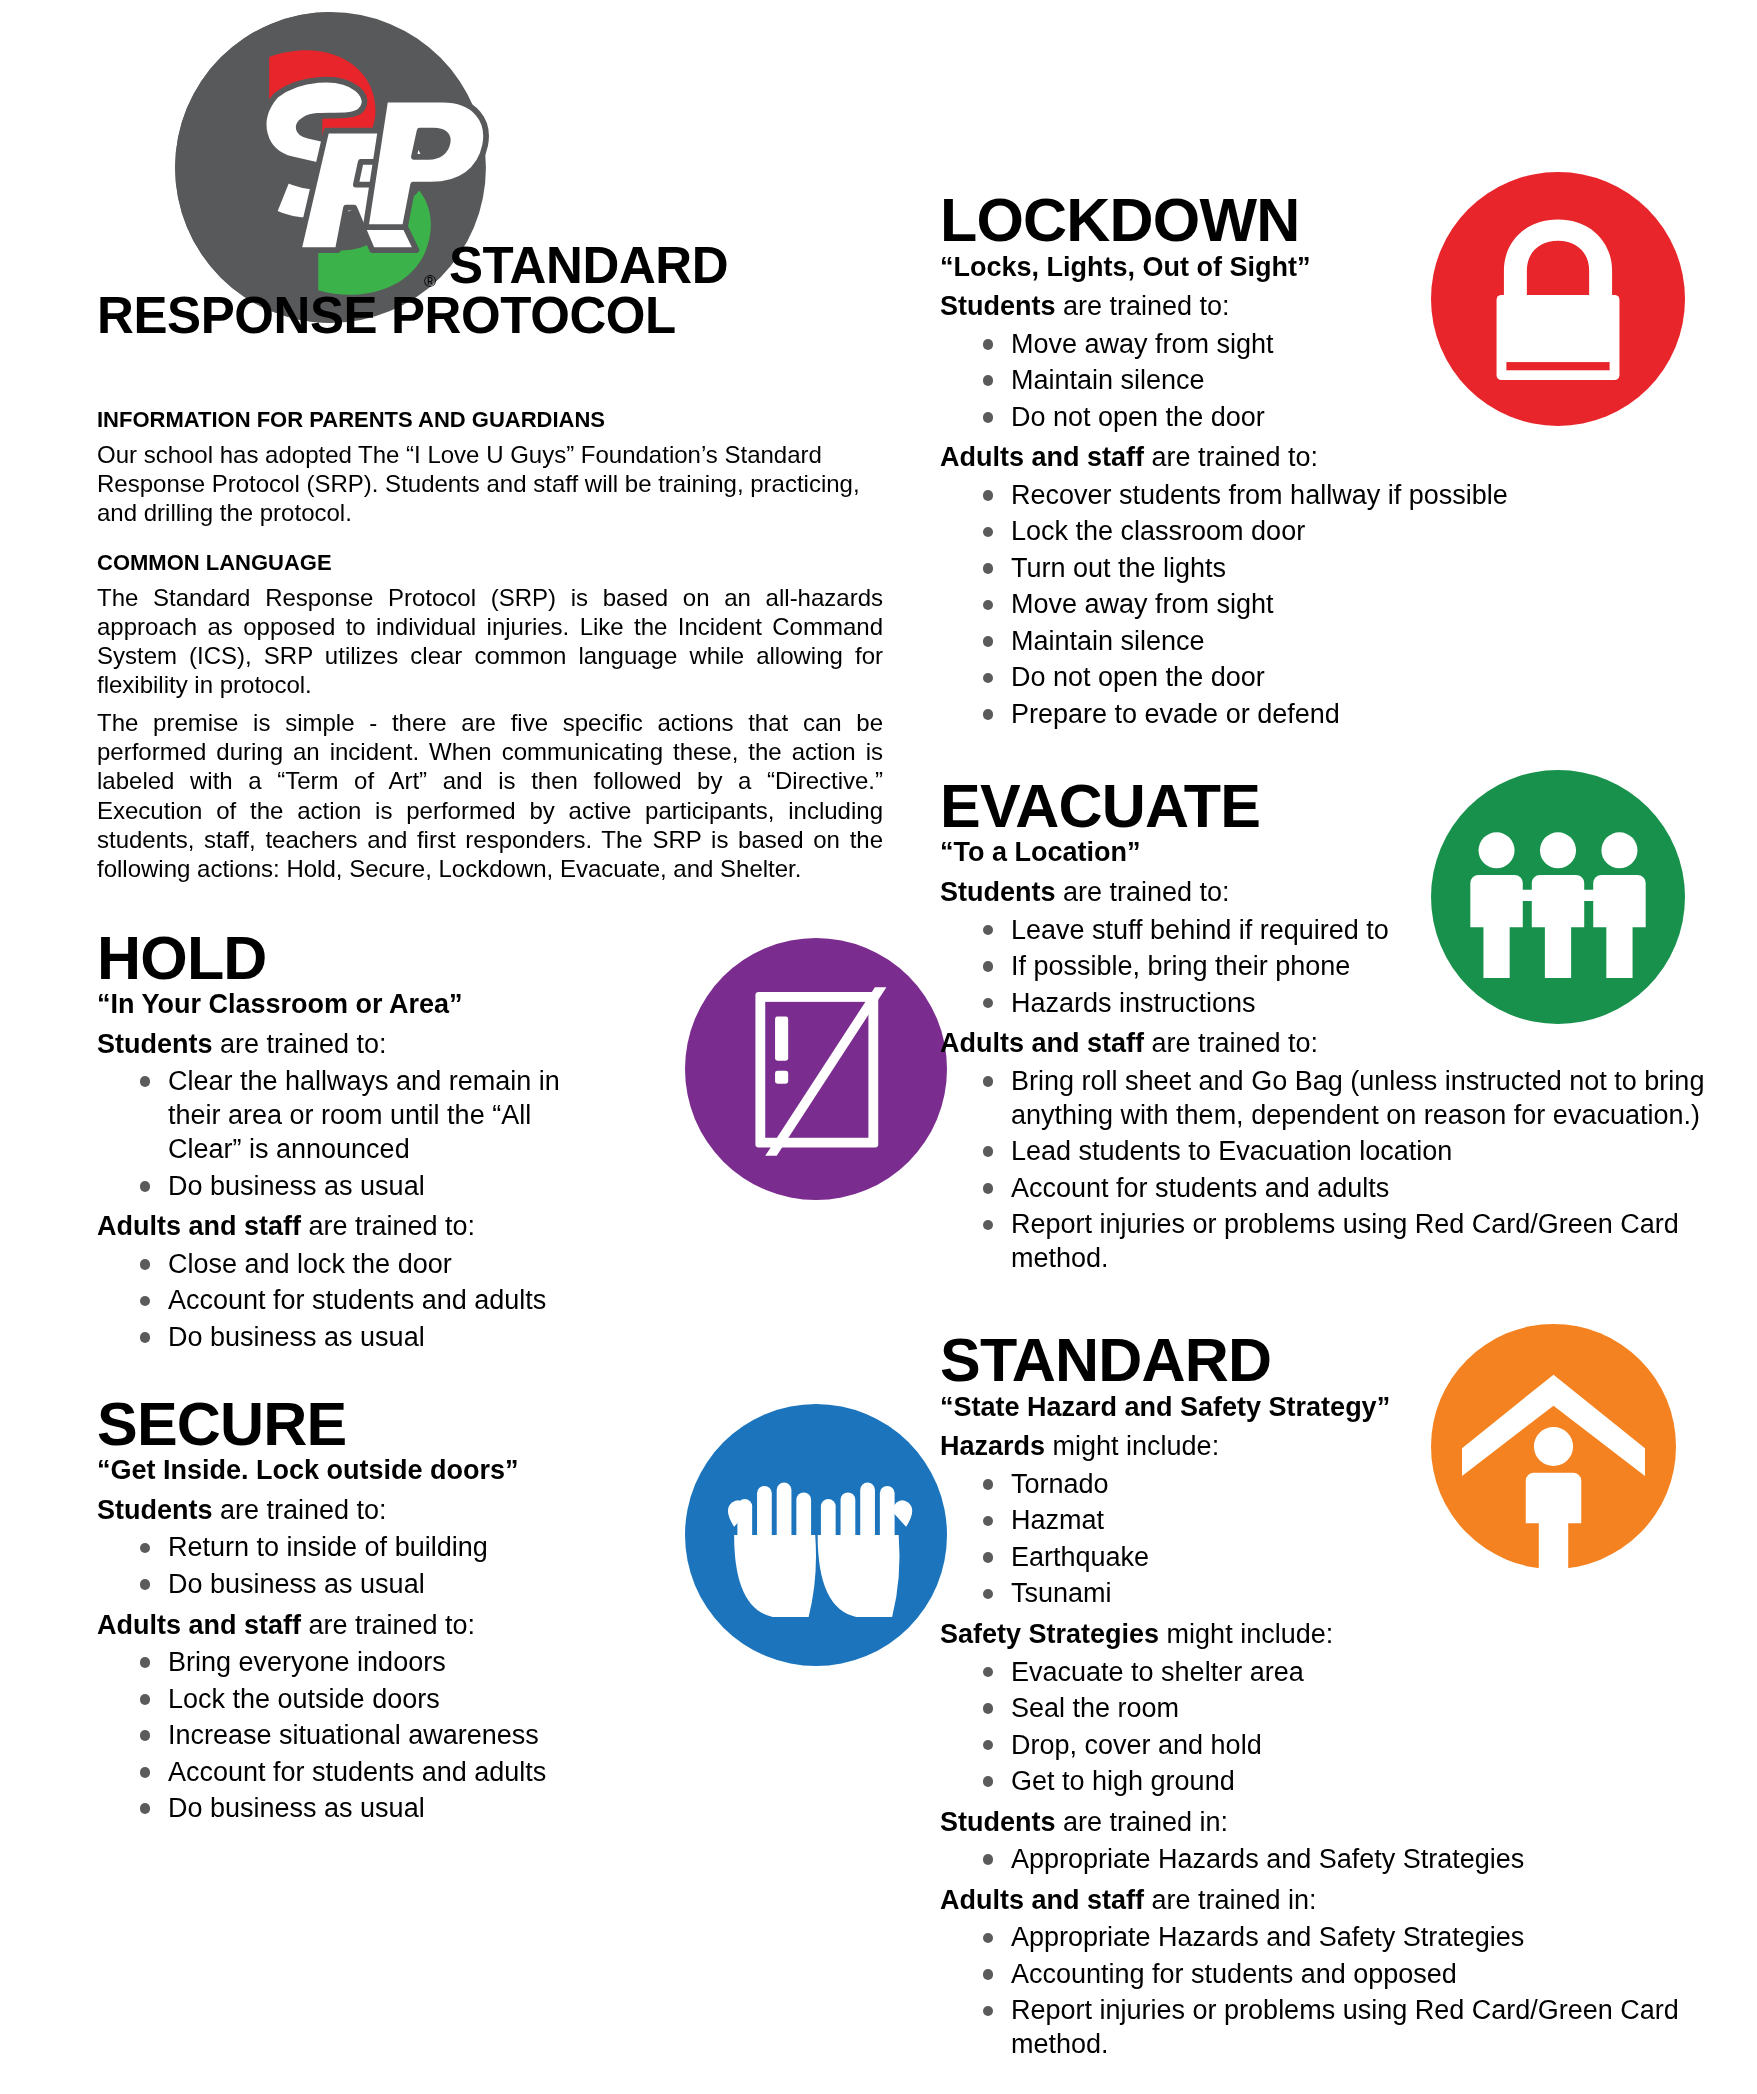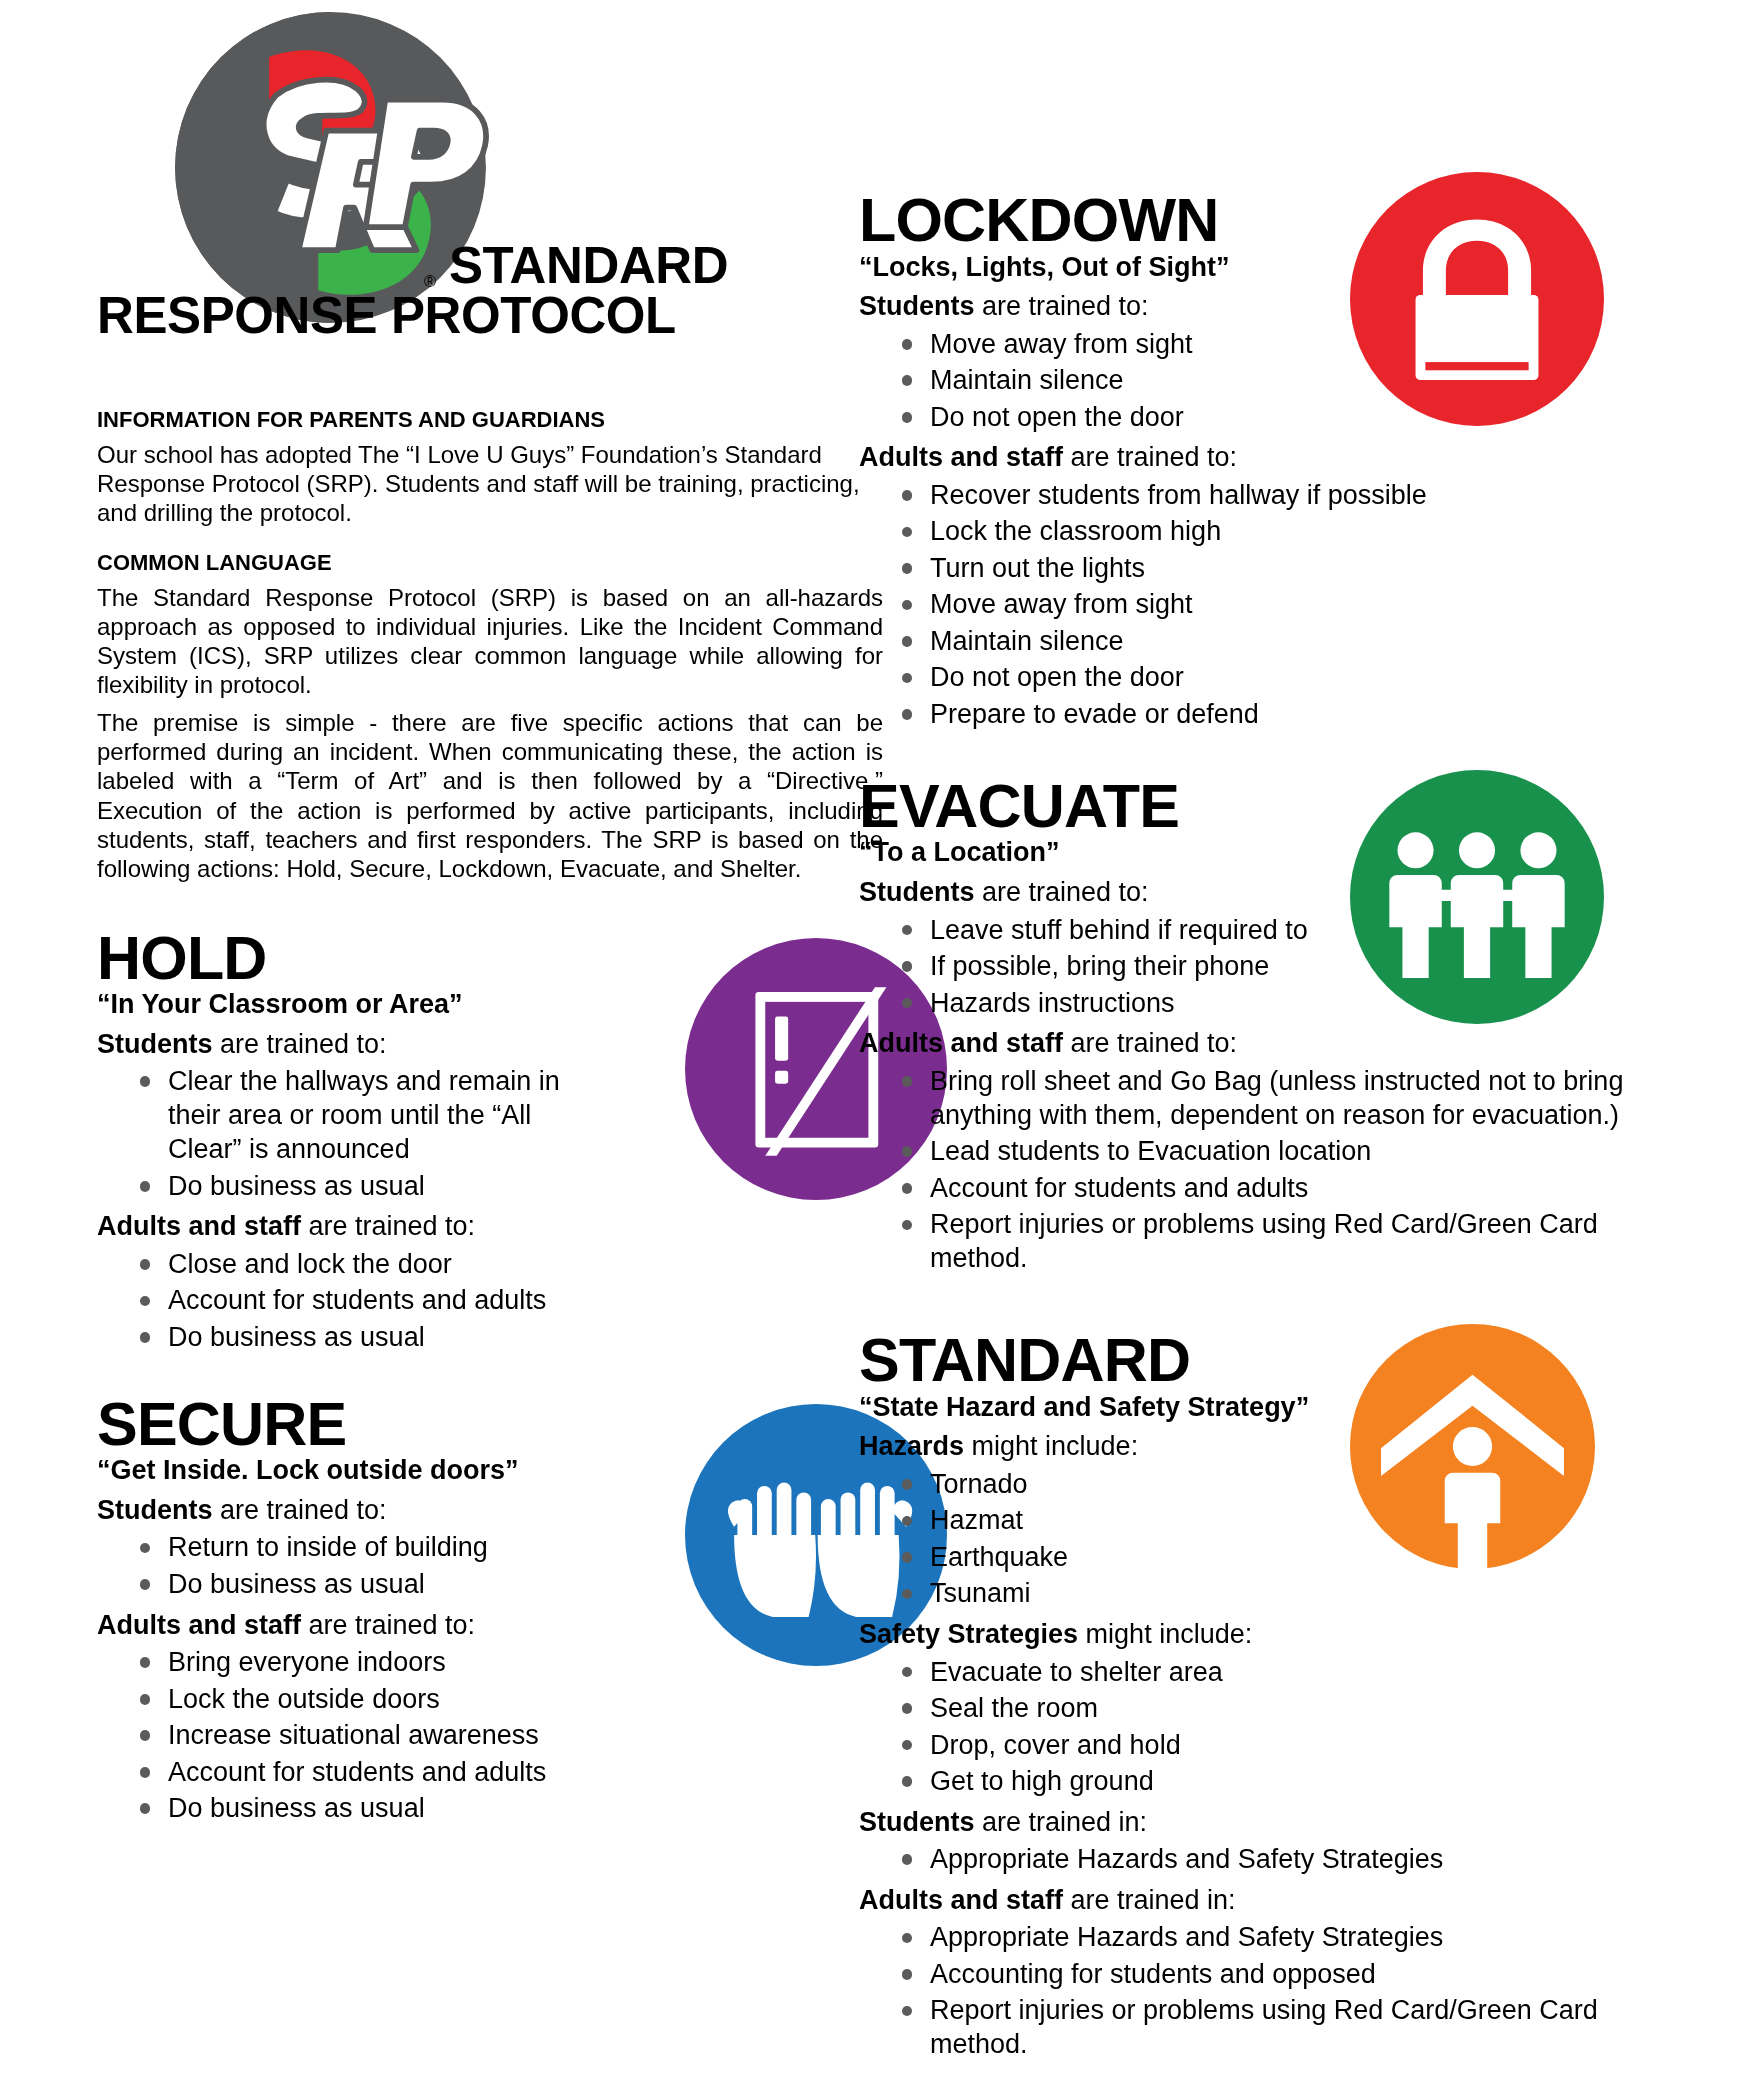--- a/index.html
+++ b/index.html
@@ -22,21 +22,21 @@
     padding: 0;
   }
   .col-left {
     position: absolute;
     left: 97px;
     top: 0;
     width: 786px;
   }
   .col-right {
     position: absolute;
-    left: 859px;
+    left: 940px;
     top: 0;
     width: 786px;
   }
 
   
   .masthead {
     position: relative;
     height: 385px;
   }
   .srp-logo {
@@ -280,21 +280,21 @@
           <li>Move away from sight</li>
           <li>Maintain silence</li>
           <li>Do not open the door</li>
         </ul>
       </div>
       <div class="group-head">
         <b>Adults and staff</b><span> are trained to:</span>
       </div>
       <ul class="bullets">
         <li>Recover students from hallway if possible</li>
-        <li>Lock the classroom high</li>
+        <li>Lock the classroom door</li>
         <li>Turn out the lights</li>
         <li>Move away from sight</li>
         <li>Maintain silence</li>
         <li>Do not open the door</li>
         <li>Prepare to evade or defend</li>
       </ul>
     </div>
 
     <div class="protocol" style="margin-top:47px">
       <div class="badge" style="left:491px; top:-8.2px; width:254px; height:254px; background:#17914b;">

